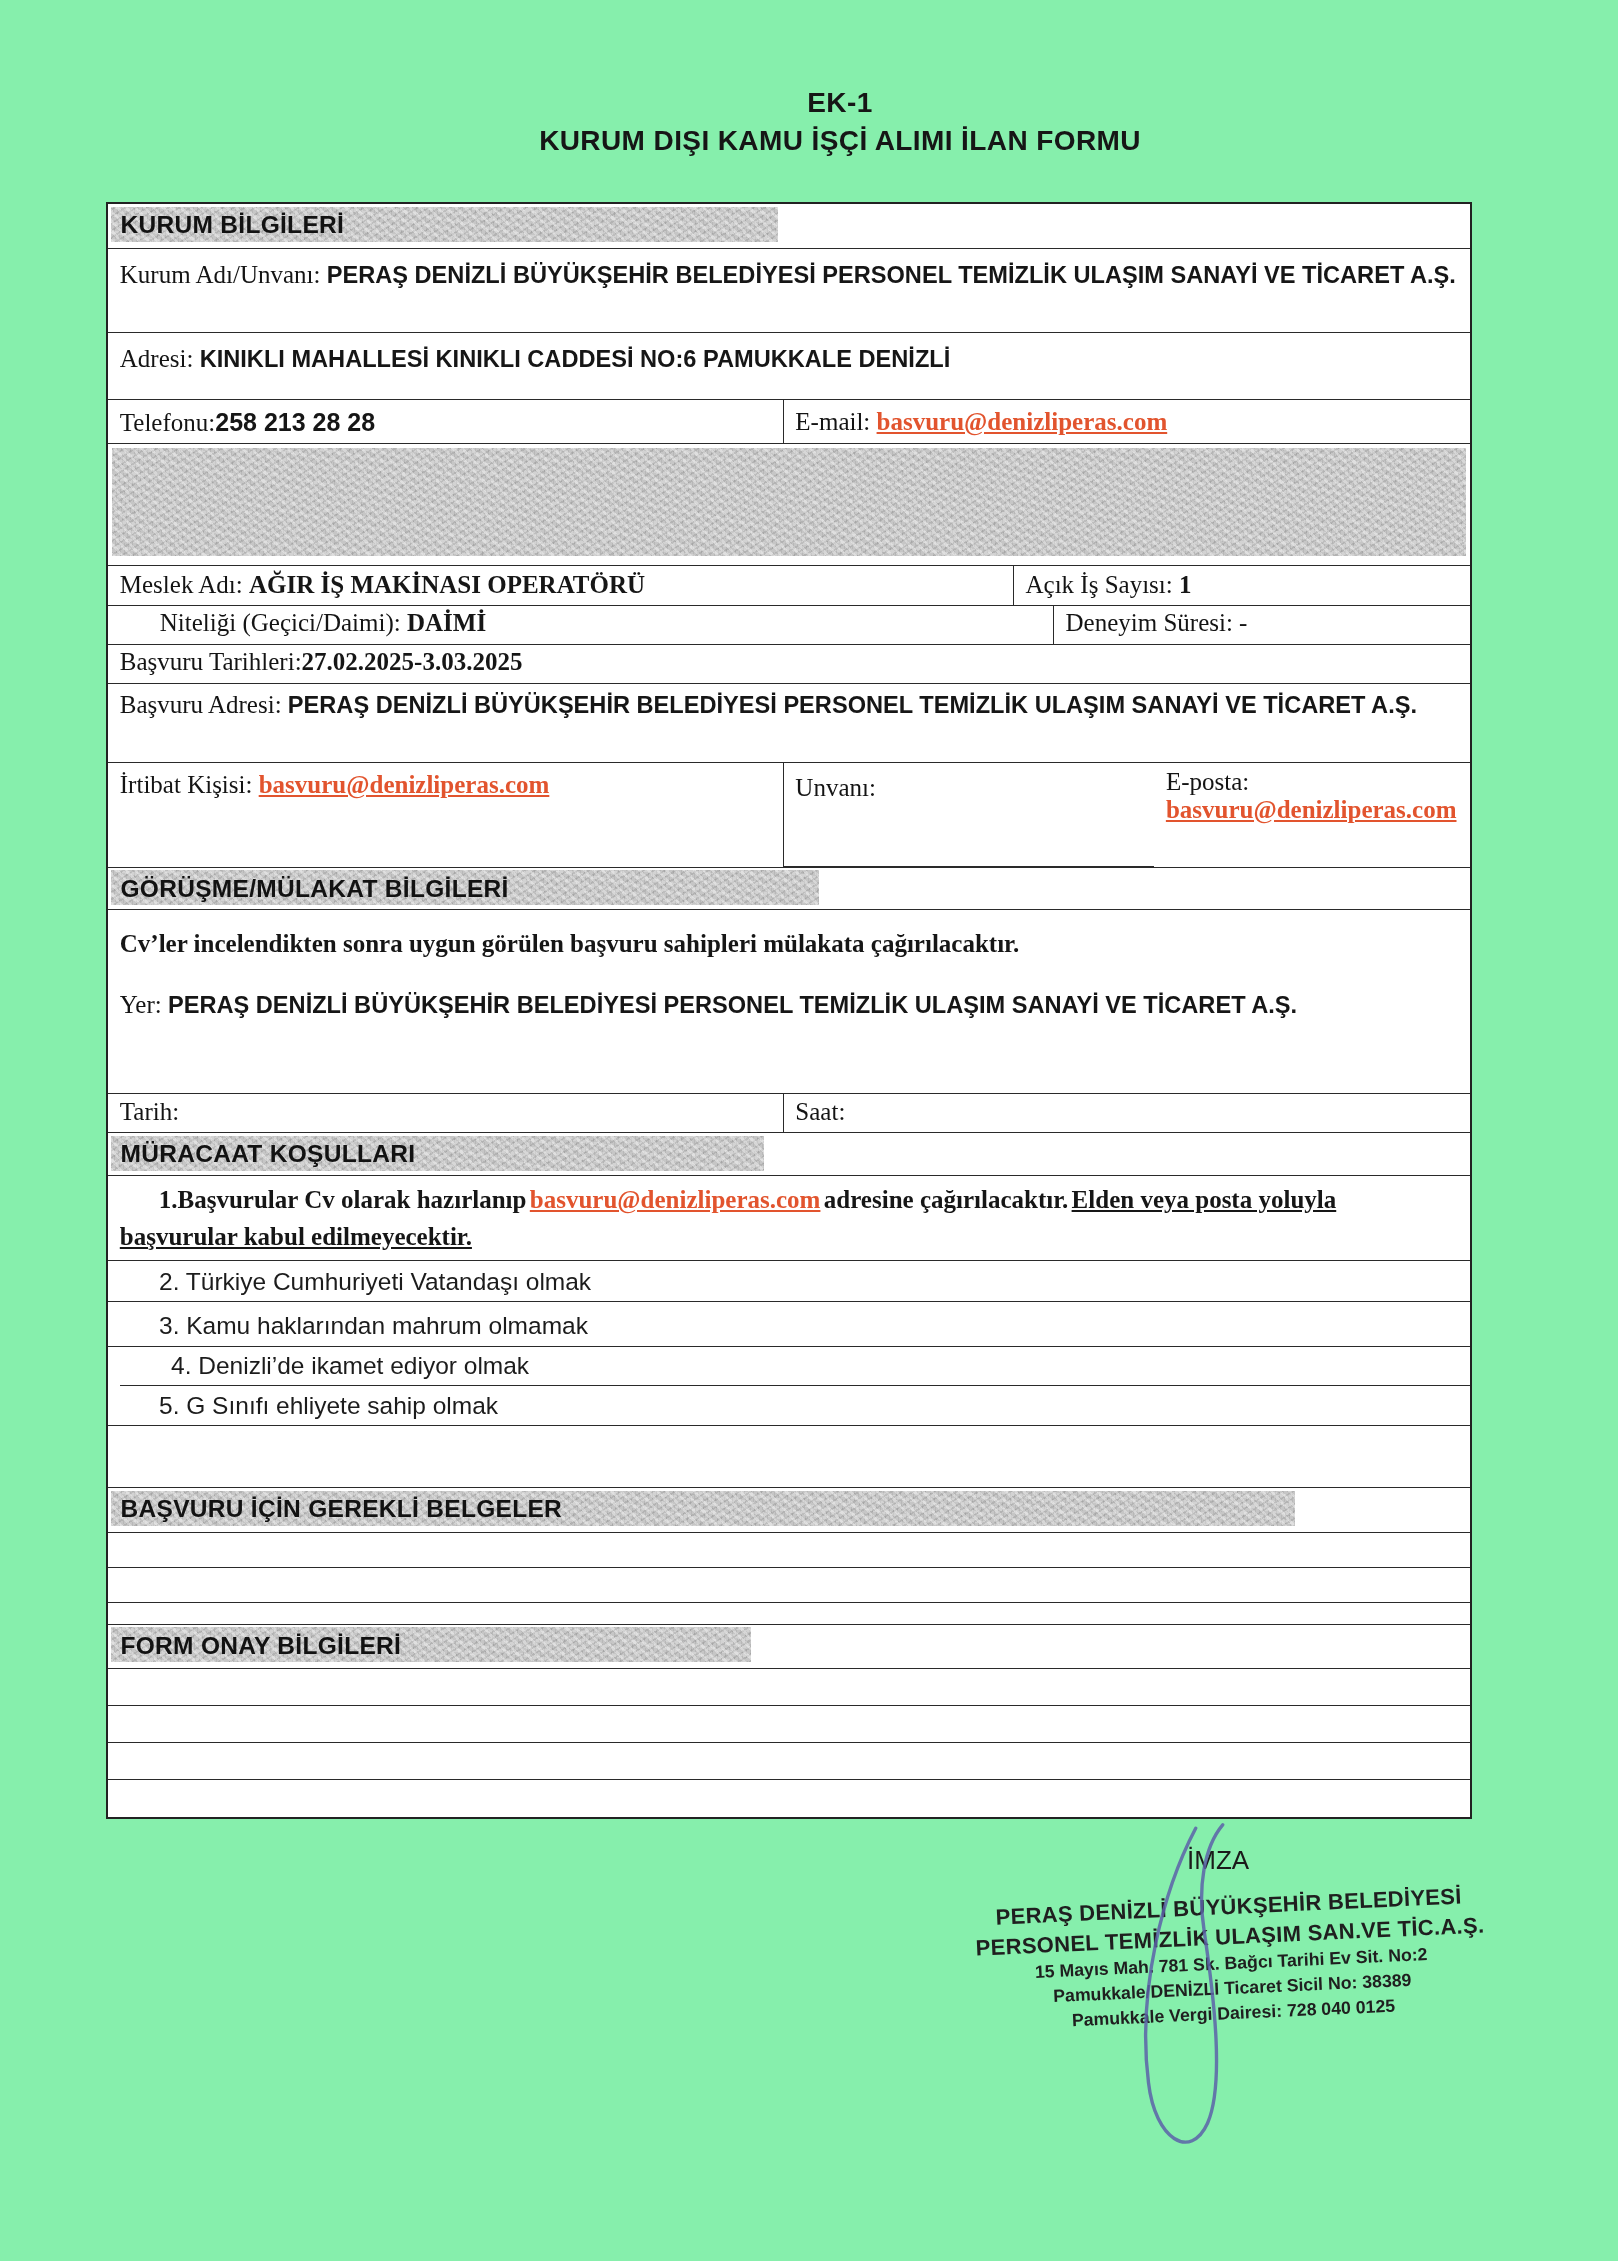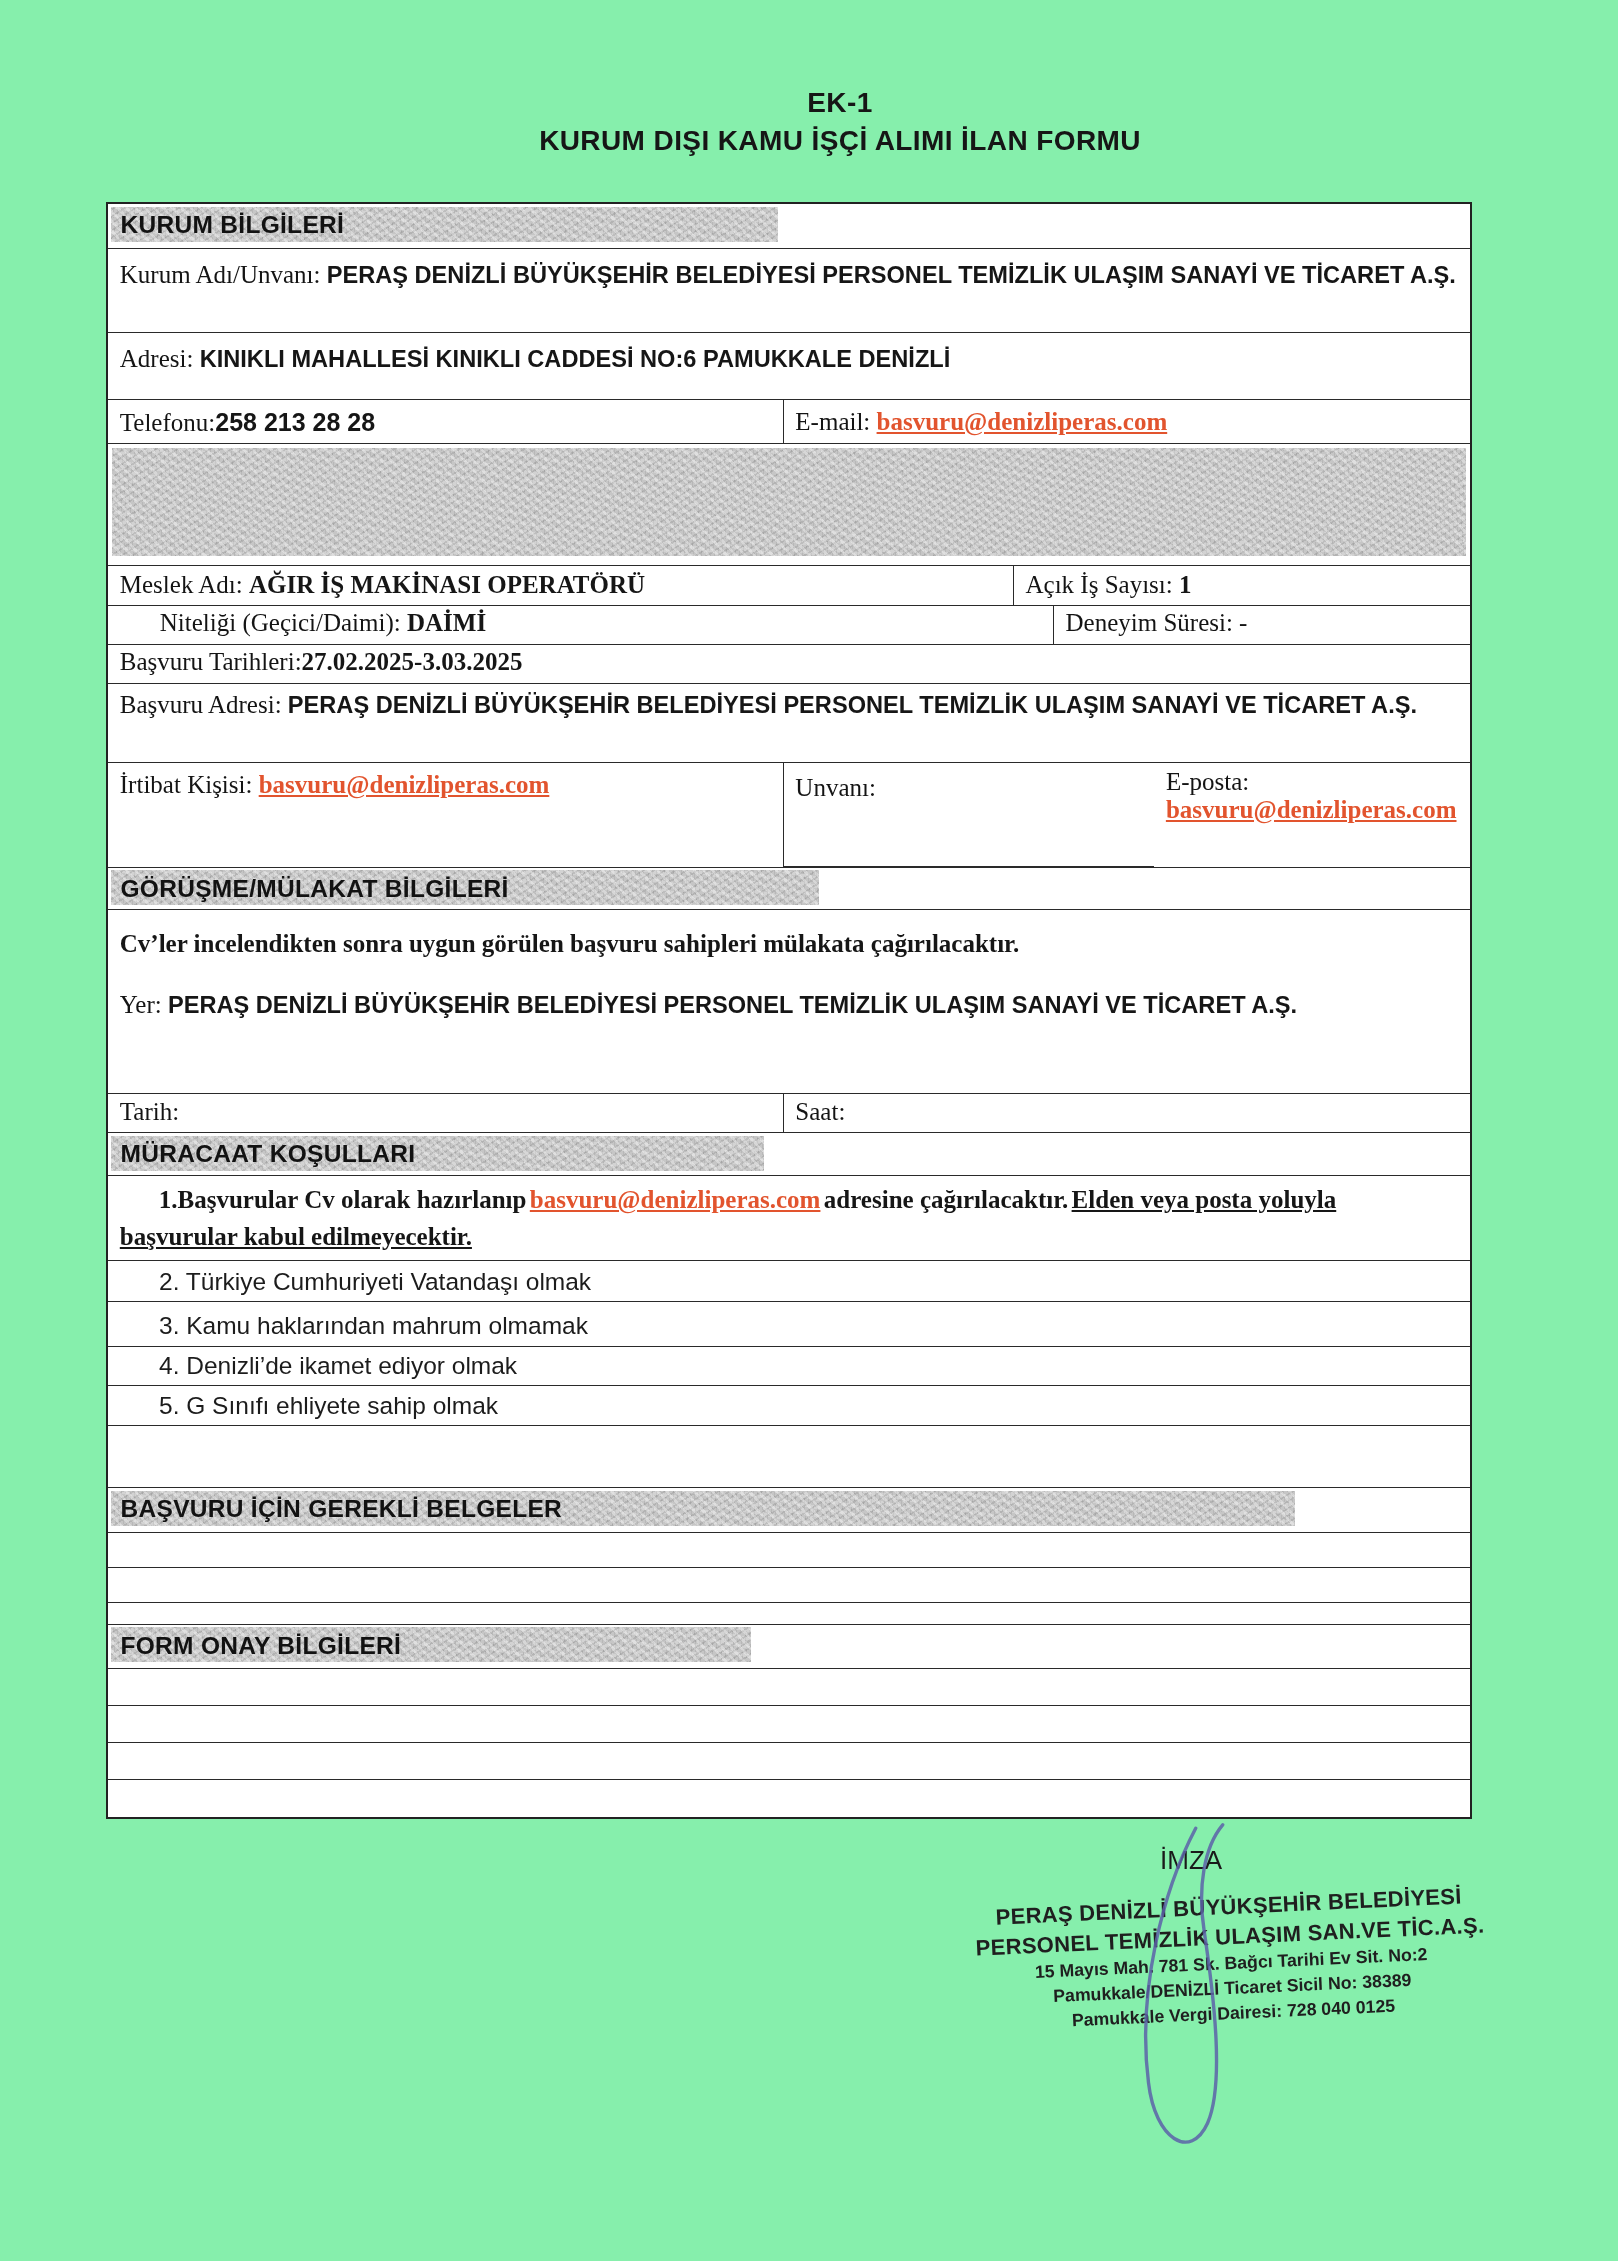--- a/index.html
+++ b/index.html
@@ -66,21 +66,21 @@
     letter-spacing:0.3px;
   }
   .noise-band { margin:4.2px 4.2px; height:108px; }
 
   .items-sans { font-family:"Liberation Sans", sans-serif; font-size:24.5px; color:#1c1c1c; }
 
   .u { text-decoration:underline; }
 
   
   .imza {
-    position:absolute; top:1845px; left:1160px;
+    position:absolute; top:1845px; left:1187px;
     font-family:"Liberation Sans", sans-serif; font-size:26px; color:#1a1a1a;
   }
   .stamp {
     position:absolute; top:1892px; left:953px; width:556px;
     text-align:center; transform:rotate(-2.6deg);
     font-family:"Liberation Sans", sans-serif; font-weight:bold; color:#1f1f1f;
   }
   .stamp .big { font-size:22px; line-height:1.35; letter-spacing:0.3px; }
   .stamp .small { font-size:17.7px; line-height:1.4; }
   .sig-svg { position:absolute; top:1813px; left:1096px; }
@@ -188,21 +188,21 @@
 
     <div class="row pad line" style="min-height:78px; text-indent:39px; padding-top:6.7px;">
       <span class="val-serif">1.Başvurular Cv olarak hazırlanıp</span>
       <a class="maillink">basvuru@denizliperas.com</a>
       <span class="val-serif">adresine çağırılacaktır.</span>
       <span class="val-serif u">Elden veya posta yoluyla başvurular kabul edilmeyecektir.</span>
     </div>
 
     <div class="row pad items-sans" style="min-height:40px; padding-left:51px; padding-top:6.7px;">2. Türkiye Cumhuriyeti Vatandaşı olmak</div>
     <div class="row pad items-sans" style="min-height:45px; padding-left:51px; padding-top:10px;">3. Kamu haklarından mahrum olmamak</div>
-    <div class="row pad items-sans" style="min-height:38px; padding-left:51px; padding-top:5px;">4. Denizli’de ikamet ediyor olmak</div>
+    <div class="row pad items-sans" style="min-height:38px; padding-left:51px; padding-top:5px;margin-left:12px;">4. Denizli’de ikamet ediyor olmak</div>
     <div class="row pad items-sans" style="min-height:40px; padding-left:51px; padding-top:6.7px;">5. G Sınıfı ehliyete sahip olmak</div>
 
     <div class="row" style="min-height:62px"></div>
 
     <div class="row" style="min-height:42px">
       <div class="secbar noisebg" style="width:87%">BAŞVURU İÇİN GEREKLİ BELGELER</div>
     </div>
     <div class="row" style="min-height:35px"></div>
     <div class="row" style="min-height:35px"></div>
     <div class="row" style="min-height:22px"></div>

